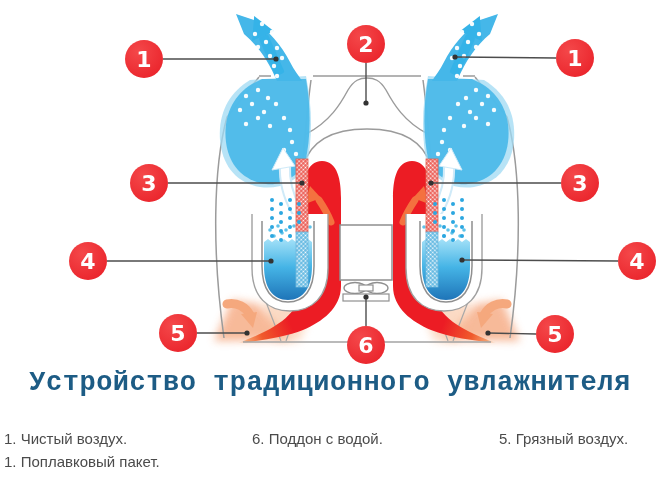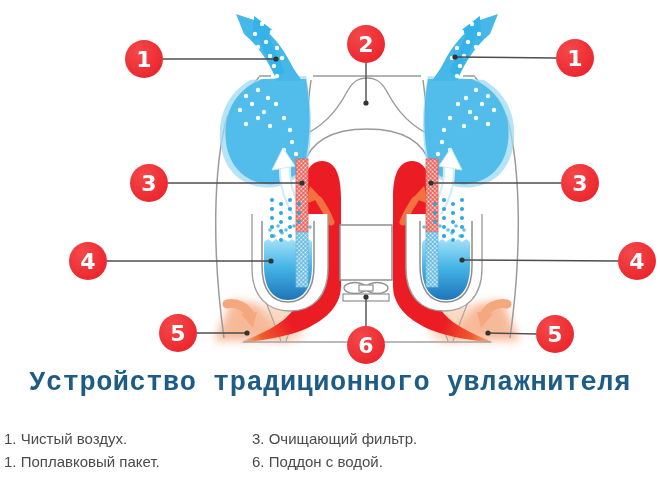--- a/index.html
+++ b/index.html
@@ -260,19 +260,19 @@
   </svg>
 
   <h1 class="title">Устройство традиционного увлажнителя</h1>
 
   <div class="legend">
     <div class="lcol col1">
       <span>1. Чистый воздух.</span>
       <span>1. Поплавковый пакет.</span>
     </div>
     <div class="lcol col2">
-      <span>3. Очищающий фильтр.</span>
       <span>6. Поддон с водой.</span>
     </div>
     <div class="lcol col3">
+      <span>5. Грязный воздух.</span>
     </div>
   </div>
 </div>
 
 </body></html>

